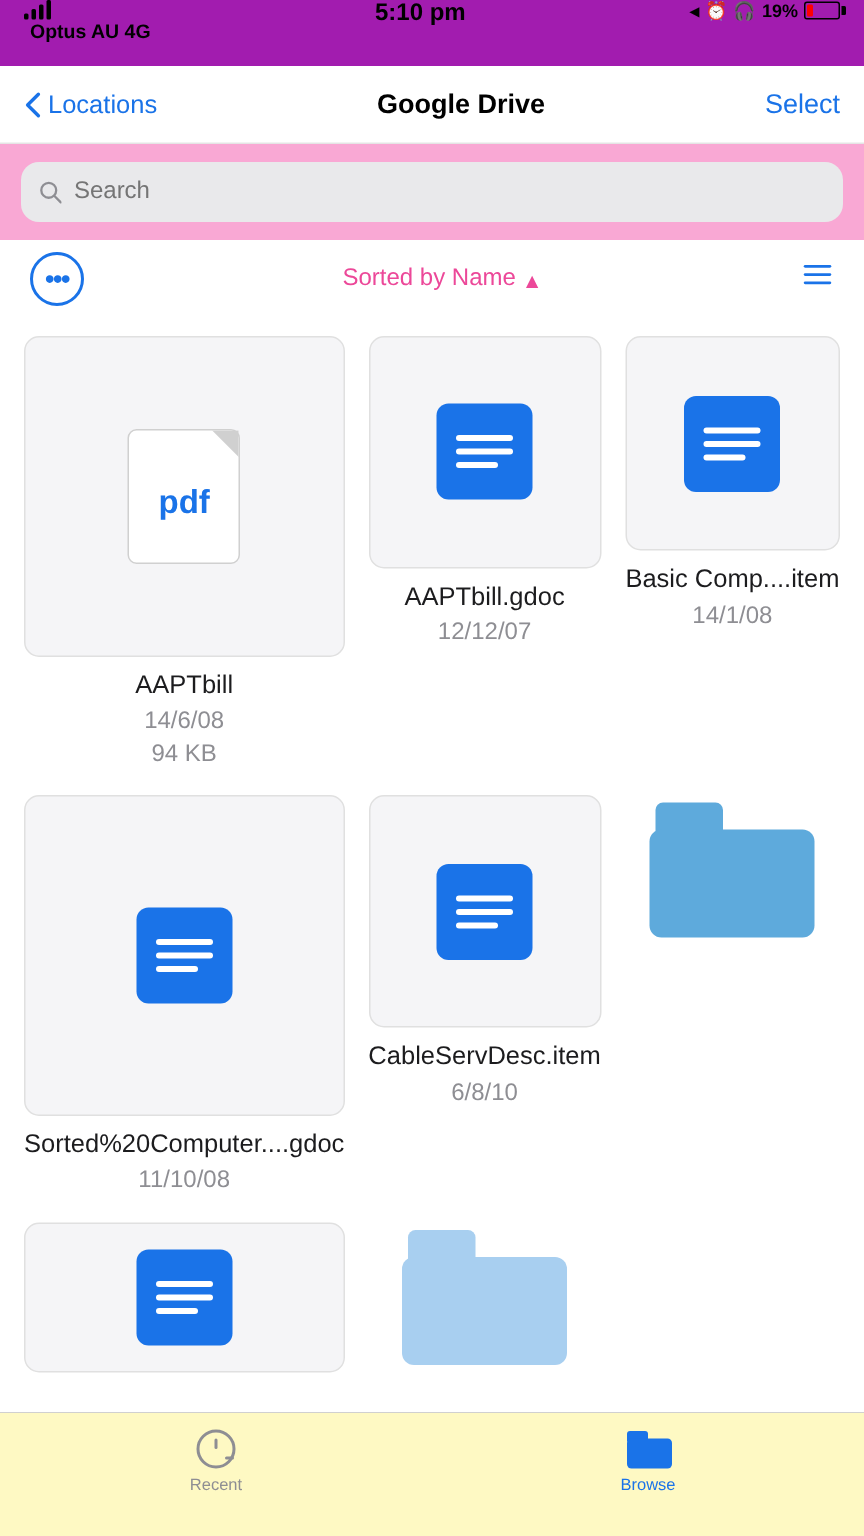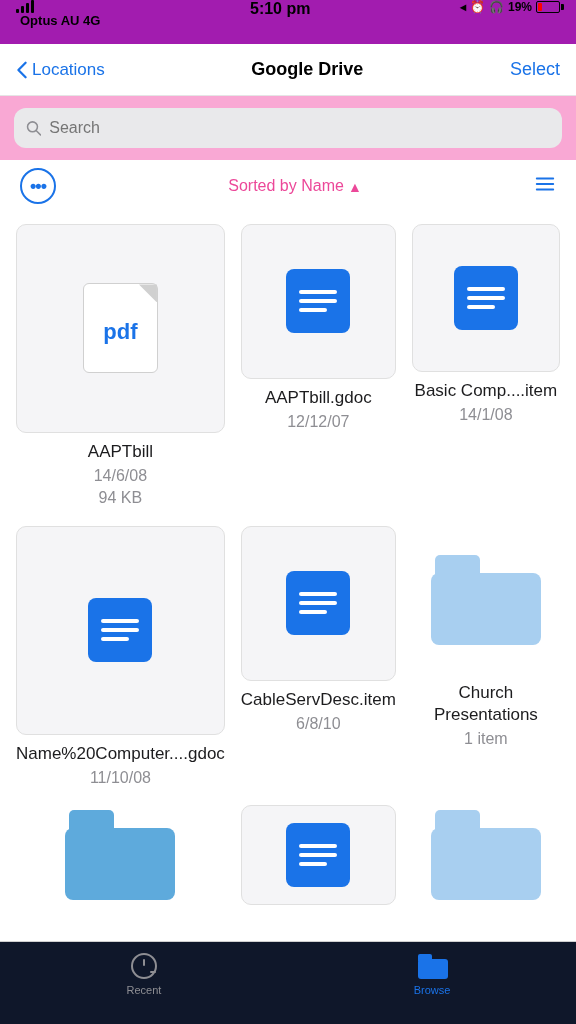--- a/index.html
+++ b/index.html
@@ -246,21 +246,21 @@
       line-height: 1.4;
       margin-top: 2px;
     }
 
     
     .tab-bar {
       position: fixed;
       bottom: 0;
       width: 576px;
       height: 83px;
-      background: #0f172a;
+      background: #fef9c3;
       border-top: 1px solid #d0d0d0;
       display: flex;
       align-items: flex-start;
       padding-top: 10px;
     }
     .tab-item {
       flex: 1;
       display: flex;
       flex-direction: column;
       align-items: center;
@@ -432,48 +432,38 @@
     <div class="file-item">
       <div class="file-thumb">
         <div class="gdoc-icon">
           <div class="gdoc-lines">
             <div class="gdoc-line long"></div>
             <div class="gdoc-line long"></div>
             <div class="gdoc-line medium"></div>
           </div>
         </div>
       </div>
-      <div class="file-name">Name%20Computer....gdoc</div>
+      <div class="file-name">Sorted%20Computer....gdoc</div>
       <div class="file-meta">11/10/08</div>
     </div>
 
     <div class="file-item">
       <div class="file-thumb">
         <div class="gdoc-icon">
           <div class="gdoc-lines">
             <div class="gdoc-line long"></div>
             <div class="gdoc-line long"></div>
             <div class="gdoc-line medium"></div>
           </div>
         </div>
       </div>
       <div class="file-name">CableServDesc.item</div>
       <div class="file-meta">6/8/10</div>
     </div>
 
-    <div class="file-item">
-      <div class="file-thumb folder-thumb">
-        <div class="folder-icon" style="width:110px;height:90px;position:relative;">
-          <div class="folder-tab" style="position:absolute;top:0;left:4px;width:45px;height:20px;background:#a8cff0;border-radius:5px 5px 0 0;"></div>
-          <div class="folder-body" style="position:absolute;bottom:0;width:110px;height:72px;background:#a8cff0;border-radius:8px;"></div>
-        </div>
-      </div>
-      <div class="file-name">Church Presentations</div>
-      <div class="file-meta">1 item</div>
-    </div>
 
     <div class="file-item">
       <div class="file-thumb folder-thumb" style="height:100px;">
         <div style="width:110px;height:90px;position:relative;">
           <div style="position:absolute;top:0;left:4px;width:45px;height:20px;background:#5eaadc;border-radius:5px 5px 0 0;"></div>
           <div style="position:absolute;bottom:0;width:110px;height:72px;background:#5eaadc;border-radius:8px;"></div>
         </div>
       </div>
       <div class="file-name"></div>
       <div class="file-meta"></div>

